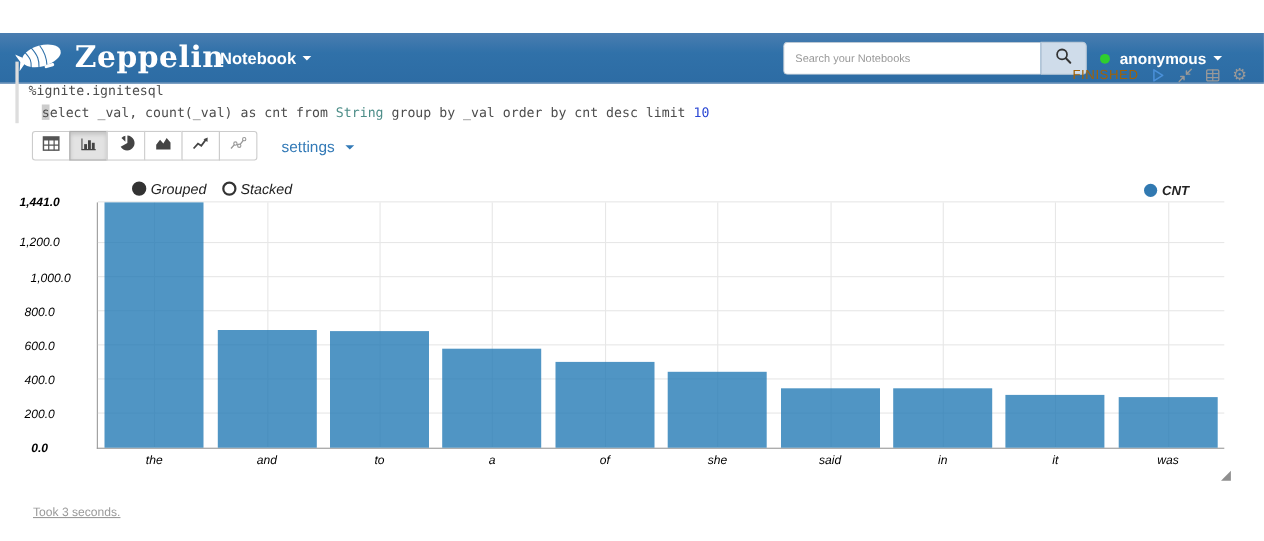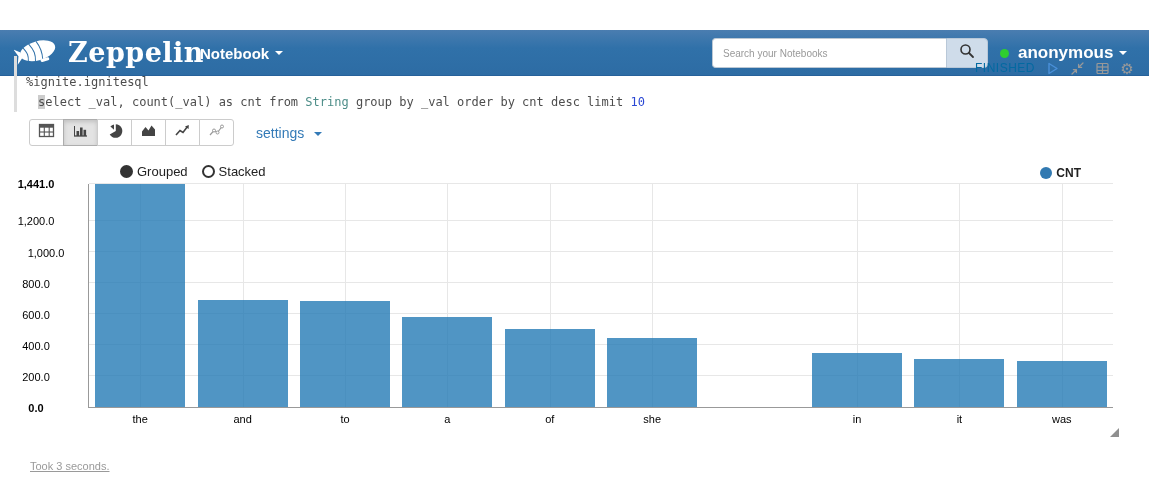--- a/index.html
+++ b/index.html
@@ -21,53 +21,53 @@
            margin-left:6px; vertical-align:middle; }
   .searchbox { position:absolute; left:712px; top:8px; display:flex; }
   .searchbox input { width:234px; height:30px; border:1px solid #bcc8d4; border-right:none;
                      border-radius:4px 0 0 4px; padding:0 10px; font-size:10px; color:#555;
                      font-family:"Liberation Sans", sans-serif; outline:none; }
   .searchbox input::placeholder { color:#999; }
   .search-btn { width:42px; height:30px; background:#cfdcea; border:1px solid #b9c8d8;
                 border-radius:0 4px 4px 0; display:flex; align-items:center; justify-content:center;
                 cursor:pointer; }
   .user { position:absolute; left:1000px; top:0; height:46px; display:flex; align-items:center;
-          color:#fff; font-size:17px; font-weight:bold; cursor:pointer; }
+          color:#fff; font-size:14px; font-weight:bold; cursor:pointer; }
   .status-dot { width:9px; height:9px; border-radius:50%; background:#2fce2f; margin-right:9px; }
 
   
   .gutter-bar { position:absolute; left:14px; top:56px; width:3px; height:56px; background:#ddd; }
   .code-line { position:absolute; left:26px; font-family:"DejaVu Sans Mono", monospace;
                font-size:12px; color:#4d4d4d; white-space:pre; }
   .code-line.l1 { top:58px;margin-top:17px; }
   .code-line.l2 { top:95px;padding-left:12px; }
   .code-line.has-cursor::first-letter { background:#ccc; }
   .tok-type { color:#4e8e89; }
   .tok-number { color:#2a47d4; }
 
   
   .pstatus { position:absolute; right:14px; top:60px; display:flex; align-items:center; gap:9px; }
-  .pstatus .finished { color:#0369a1; font-size:12px; letter-spacing:0.5px;margin-left:44px; }
+  .pstatus .finished { color:#a16207; font-size:12px; letter-spacing:0.5px;margin-left:44px; }
   .icon-btn { display:flex; align-items:center; justify-content:center; width:16px; height:16px;
               cursor:pointer; color:#999; }
   .gear-glyph { font-size:15px; color:#999; line-height:1; }
 
   
   .chart-toolbar { position:absolute; left:29px; top:119px; display:flex; align-items:center; }
   .btn-group { display:flex; }
   .ct-btn { width:35px; height:27px; background:#fff; border:1px solid #ccc; margin-left:-1px;
             display:flex; align-items:center; justify-content:center; cursor:pointer; }
   .ct-btn:first-child { margin-left:0; border-radius:3px 0 0 3px; }
   .ct-btn:last-child { border-radius:0 3px 3px 0; }
   .ct-btn.selected { background:#e3e3e3; border-color:#adadad;
                      box-shadow:inset 0 2px 4px rgba(0,0,0,.15); }
   .settings-link { margin-left:22px; color:#337ab7; font-size:14px; cursor:pointer; }
 
   
-  .chart-area { position:absolute; left:0; top:158px; width:1149px; height:290px; background:#fff; }
+  .chart-area { position:absolute; left:0; top:158px; width:1149px; height:290px; background:#fff;font-style:italic; }
   .radio-controls { position:absolute; left:120px; top:6px; display:flex; gap:14px;
                     font-size:13px; color:#222; }
   .radio-item { display:flex; align-items:center; gap:4px; cursor:pointer; }
   .radio-circle { width:13px; height:13px; border-radius:50%; border:2px solid #333; background:#fff; }
   .radio-circle.filled { background:#333; }
   .legend { position:absolute; right:68px; top:8px; display:flex; align-items:center; gap:4px;
             font-size:12px; font-weight:bold; color:#222; cursor:pointer; }
   .legend-dot { width:12px; height:12px; border-radius:50%; }
 
   .ylabels { position:absolute; left:0; top:26px; width:80px; height:224px; }
@@ -283,20 +283,25 @@
       <div class="slot" style="left: 40%; width: 10%;">
         <div class="vgrid"></div>
         <div class="bar" style="height: 35.0451%; background: rgba(31, 119, 180, 0.78);"></div>
         <div class="xlabel">of</div>
       </div>
       <div class="slot" style="left: 50%; width: 10%;">
         <div class="vgrid"></div>
         <div class="bar" style="height: 30.7425%; background: rgba(31, 119, 180, 0.78);"></div>
         <div class="xlabel">she</div>
       </div>
+      <div class="slot" style="left: 60%; width: 10%;">
+        <div class="vgrid"></div>
+        <div class="bar" style="height: 24.3581%; background: rgba(31, 119, 180, 0.78);"></div>
+        <div class="xlabel">said</div>
+      </div>
       <div class="slot" style="left: 70%; width: 10%;">
         <div class="vgrid"></div>
         <div class="bar" style="height: 24.1499%; background: rgba(31, 119, 180, 0.78);"></div>
         <div class="xlabel">in</div>
       </div>
       <div class="slot" style="left: 80%; width: 10%;">
         <div class="vgrid"></div>
         <div class="bar" style="height: 21.721%; background: rgba(31, 119, 180, 0.78);"></div>
         <div class="xlabel">it</div>
       </div>

